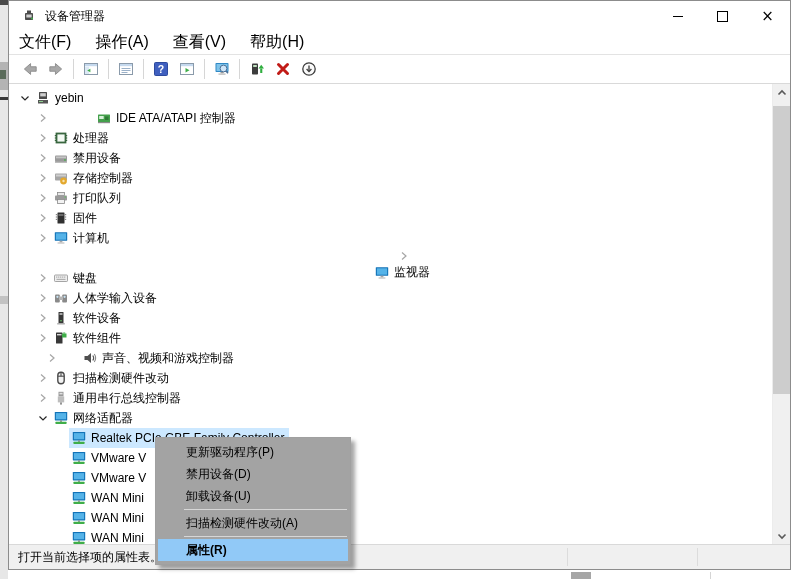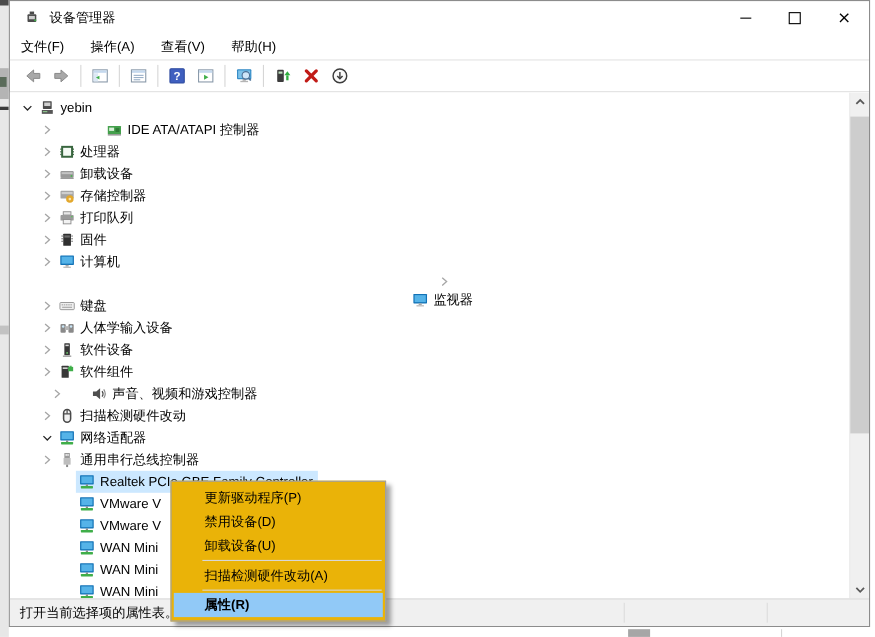--- a/index.html
+++ b/index.html
@@ -32,21 +32,21 @@
   .titlebar{height:30px;flex:none;display:flex;align-items:center;padding-left:6px;}
   .title-icon{width:16px;height:16px;margin:0 8px 0 6px;flex:none;}
   .title-text{font-size:12px;color:#000;}
   .win-controls{margin-left:auto;display:flex;height:100%;align-self:flex-start;}
   .win-btn{width:45px;height:30px;display:flex;align-items:center;justify-content:center;}
   .glyph-min{width:10px;height:1px;background:#000;display:block;}
   .glyph-max{width:9px;height:9px;border:1px solid #000;display:block;}
   .glyph-close{font-size:15px;line-height:15px;color:#000;font-family:"DejaVu Sans",sans-serif;}
 
   .menubar{height:23px;flex:none;display:flex;align-items:center;padding-left:4px;border-bottom:1px solid #e3e3e3;}
-  .menu-item{font-size:12px;padding:3px 6px;margin-right:12px;color:#000;}
+  .menu-item{font-size:16px;padding:3px 6px;margin-right:12px;color:#000;}
 
   .toolbar{height:28px;flex:none;display:flex;align-items:center;padding-left:8px;border-bottom:1px solid #d9d9d9;}
   .tb-icon{width:22px;height:22px;display:flex;align-items:center;justify-content:center;margin:0 2px;}
   .tb-sep{width:1px;height:20px;background:#d6d6d6;margin:0 4px;flex:none;}
 
   .content{flex:1;display:flex;overflow:hidden;background:#fff;position:relative;}
   .tree{flex:1;padding-top:4px;overflow:hidden;}
   .tree-row{height:20px;display:flex;align-items:center;font-size:12px;white-space:nowrap;color:#000;}
   .chevron{width:16px;height:16px;flex:none;display:flex;align-items:center;justify-content:center;}
   .row-inner{display:flex;align-items:center;height:20px;padding:0 5px 0 2px;}
@@ -58,21 +58,21 @@
   .sb-track{flex:1;position:relative;}
   .sb-thumb{position:absolute;left:0;top:5px;width:17px;height:288px;background:#cdcdcd;}
 
   .statusbar{height:24px;flex:none;background:var(--status,#f0f0f0);border-top:1px solid #d9d9d9;display:flex;align-items:center;font-size:12px;padding-left:9px;position:relative;color:#000;}
   .sbar-sep{position:absolute;top:3px;width:1px;height:18px;background:#dcdcdc;}
   .sbar-sep1{left:558px;} .sbar-sep2{left:688px;}
 
   
   .context-menu{
     position:absolute;left:155px;top:437px;width:196px;z-index:20;
-    background:#eab308;border:1px solid #a0a0a0;
+    background:#a3a3a3;border:1px solid #a0a0a0;
     box-shadow:4px 4px 4px rgba(0,0,0,0.35);
     padding:3px 0;box-sizing:border-box;
   }
   .cm-item{height:22px;line-height:22px;font-size:12px;padding-left:28px;margin:0 2px;color:#000;}
   .cm-item.hl{background:var(--hl,#91C9F7);}
   .cm-item.bold{font-weight:bold;}
   .cm-sep{height:1px;background:#d7d7d7;margin:2px 3px 2px 28px;}
 </style>
 </head>
 <body style="--sel: #CCE8FF; --hl: #91C9F7; --status: #F0F0F0; --win-border: #8C8C8C;">
@@ -265,21 +265,21 @@
           </span>
           <span class="row-inner">
             <span class="tree-icon">
               <svg viewBox="0 0 16 16" width="16" height="16">
                 <rect x="2" y="5.5" width="12" height="6" rx="1" fill="#9a9a9a"></rect>
                 <rect x="3" y="6.5" width="10" height="1.8" fill="#c4c4c4"></rect>
                 <circle cx="12" cy="10" r="0.9" fill="#4CAF50"></circle>
                 <rect x="2" y="11.5" width="12" height="1" fill="#7b7b7b"></rect>
               </svg>
             </span>
-            <span class="tree-label">卸载设备</span>
+            <span class="tree-label">禁用设备</span>
           </span>
         </div>
         <div class="tree-row" style="padding-left: 26px;">
           <span class="chevron">
             <svg viewBox="0 0 16 16" width="16" height="16">
               <polyline points="6,4.5 10,8 6,11.5" fill="none" stroke="#a6a6a6" stroke-width="1.2"></polyline>
             </svg>
           </span>
           <span class="row-inner">
             <span class="tree-icon">
@@ -477,52 +477,52 @@
                 <line x1="8" y1="2.5" x2="8" y2="6.2" stroke="#4a4a4a" stroke-width="1.1"></line>
                 <line x1="5" y1="6.2" x2="11" y2="6.2" stroke="#4a4a4a" stroke-width="1.1"></line>
               </svg>
             </span>
             <span class="tree-label">扫描检测硬件改动</span>
           </span>
         </div>
         <div class="tree-row" style="padding-left: 26px;">
           <span class="chevron">
             <svg viewBox="0 0 16 16" width="16" height="16">
-              <polyline points="4.5,6.5 8,10 11.5,6.5" fill="none" stroke="#262626" stroke-width="1.2"></polyline>
-            </svg>
-          </span>
-          <span class="row-inner">
-            <span class="tree-icon">
-              <svg viewBox="0 0 16 16" width="16" height="16">
-                <rect x="1.8" y="2" width="12.4" height="8.4" rx="0.6" fill="#1272b6"></rect>
-                <rect x="2.9" y="3.1" width="10.2" height="6.2" fill="#55b3e8"></rect>
-                <rect x="7" y="10.4" width="2" height="1.4" fill="#8a8a8a"></rect>
-                <rect x="2.5" y="11.8" width="11" height="2.2" rx="0.5" fill="#3fae49"></rect>
-              </svg>
-            </span>
-            <span class="tree-label">网络适配器</span>
-          </span>
-        </div>
-        <div class="tree-row" style="padding-left: 26px;">
-          <span class="chevron">
-            <svg viewBox="0 0 16 16" width="16" height="16">
               <polyline points="6,4.5 10,8 6,11.5" fill="none" stroke="#a6a6a6" stroke-width="1.2"></polyline>
             </svg>
           </span>
           <span class="row-inner">
             <span class="tree-icon">
               <svg viewBox="0 0 16 16" width="16" height="16">
                 <rect x="5.5" y="1.8" width="5" height="4.6" fill="#9a9a9a"></rect>
                 <rect x="6.6" y="2.8" width="1.1" height="1.6" fill="#fff"></rect>
                 <rect x="8.3" y="2.8" width="1.1" height="1.6" fill="#fff"></rect>
                 <rect x="4.8" y="6.4" width="6.4" height="6" fill="#bdbdbd"></rect>
                 <rect x="7.1" y="12.4" width="1.8" height="2.2" fill="#8a8a8a"></rect>
               </svg>
             </span>
             <span class="tree-label">通用串行总线控制器</span>
+          </span>
+        </div>
+        <div class="tree-row" style="padding-left: 26px;">
+          <span class="chevron">
+            <svg viewBox="0 0 16 16" width="16" height="16">
+              <polyline points="4.5,6.5 8,10 11.5,6.5" fill="none" stroke="#262626" stroke-width="1.2"></polyline>
+            </svg>
+          </span>
+          <span class="row-inner">
+            <span class="tree-icon">
+              <svg viewBox="0 0 16 16" width="16" height="16">
+                <rect x="1.8" y="2" width="12.4" height="8.4" rx="0.6" fill="#1272b6"></rect>
+                <rect x="2.9" y="3.1" width="10.2" height="6.2" fill="#55b3e8"></rect>
+                <rect x="7" y="10.4" width="2" height="1.4" fill="#8a8a8a"></rect>
+                <rect x="2.5" y="11.8" width="11" height="2.2" rx="0.5" fill="#3fae49"></rect>
+              </svg>
+            </span>
+            <span class="tree-label">网络适配器</span>
           </span>
         </div>
         <div class="tree-row" style="padding-left: 44px;">
           <span class="chevron"></span>
           <span class="row-inner selected">
             <span class="tree-icon">
               <svg viewBox="0 0 16 16" width="16" height="16">
                 <rect x="1.8" y="2" width="12.4" height="8.4" rx="0.6" fill="#1272b6"></rect>
                 <rect x="2.9" y="3.1" width="10.2" height="6.2" fill="#55b3e8"></rect>
                 <rect x="7" y="10.4" width="2" height="1.4" fill="#8a8a8a"></rect>

